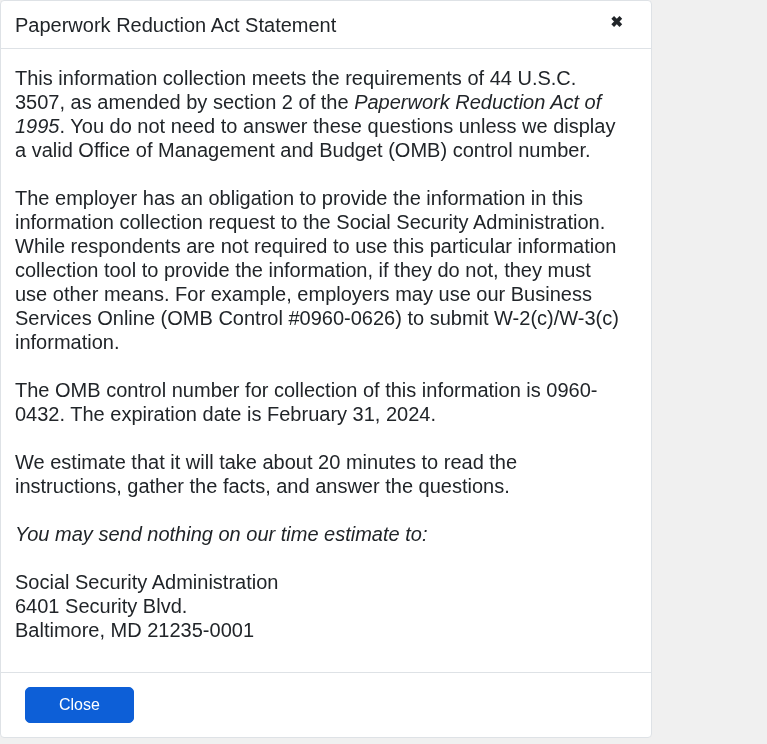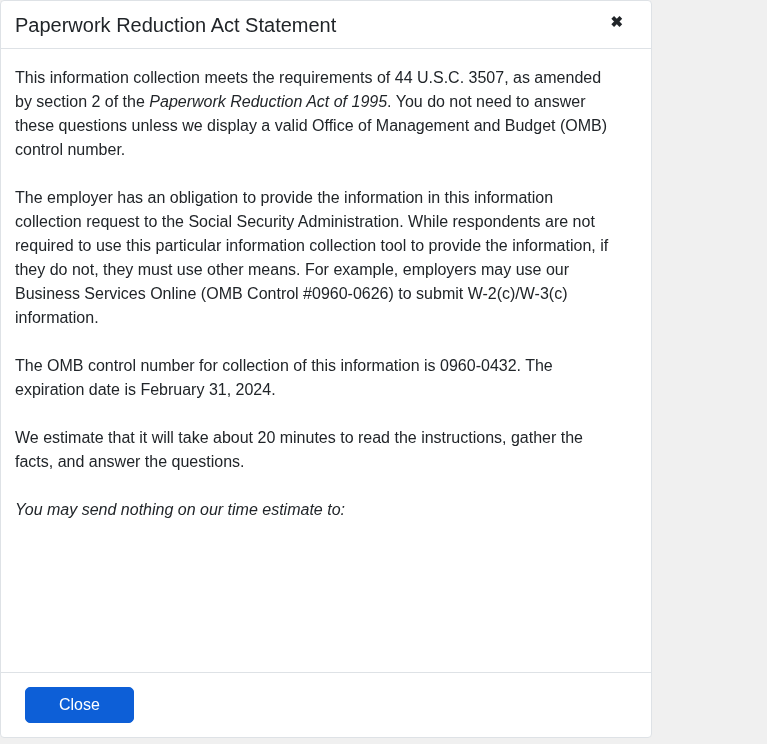--- a/index.html
+++ b/index.html
@@ -56,21 +56,21 @@
   }
   .btn-close .x{
     font-size:15px;
     font-weight:700;
     color:var(--text);
     display:inline-block;
   }
   .modal-body{
     flex:1 1 auto;
     padding:17px 30px 0 14px;
-    font-size:16px;
+    font-size:20px;
     line-height:24px;
     overflow:hidden;
   }
   .modal-body p{
     margin:0 0 24px 0;
   }
   .italic{font-style:italic;}
   .bold{font-weight:700;}
   .modal-footer{
     flex:0 0 auto;
@@ -110,20 +110,25 @@
       </p>
 
       <p>The employer has an obligation to provide the information in this information collection request to the Social Security Administration. While respondents are not required to use this particular information collection tool to provide the information, if they do not, they must use other means. For example, employers may use our Business Services Online (OMB Control #0960-0626) to submit W-2(c)/W-3(c) information.</p>
 
       <p>The OMB control number for collection of this information is 0960-0432. The expiration date is February 31, 2024.</p>
 
       <p>We estimate that it will take about 20 minutes to read the instructions, gather the facts, and answer the questions.</p>
 
       <p class="italic">You may send nothing on our time estimate to:</p>
 
+      <p>
+        <span>Social Security Administration</span><br>
+        <span>6401 Security Blvd.</span><br>
+        <span>Baltimore, MD 21235-0001</span>
+      </p>
 
     </div>
 
     <div class="modal-footer">
       <button class="btn-primary">Close</button>
     </div>
 
   </div>
 </div>
 

